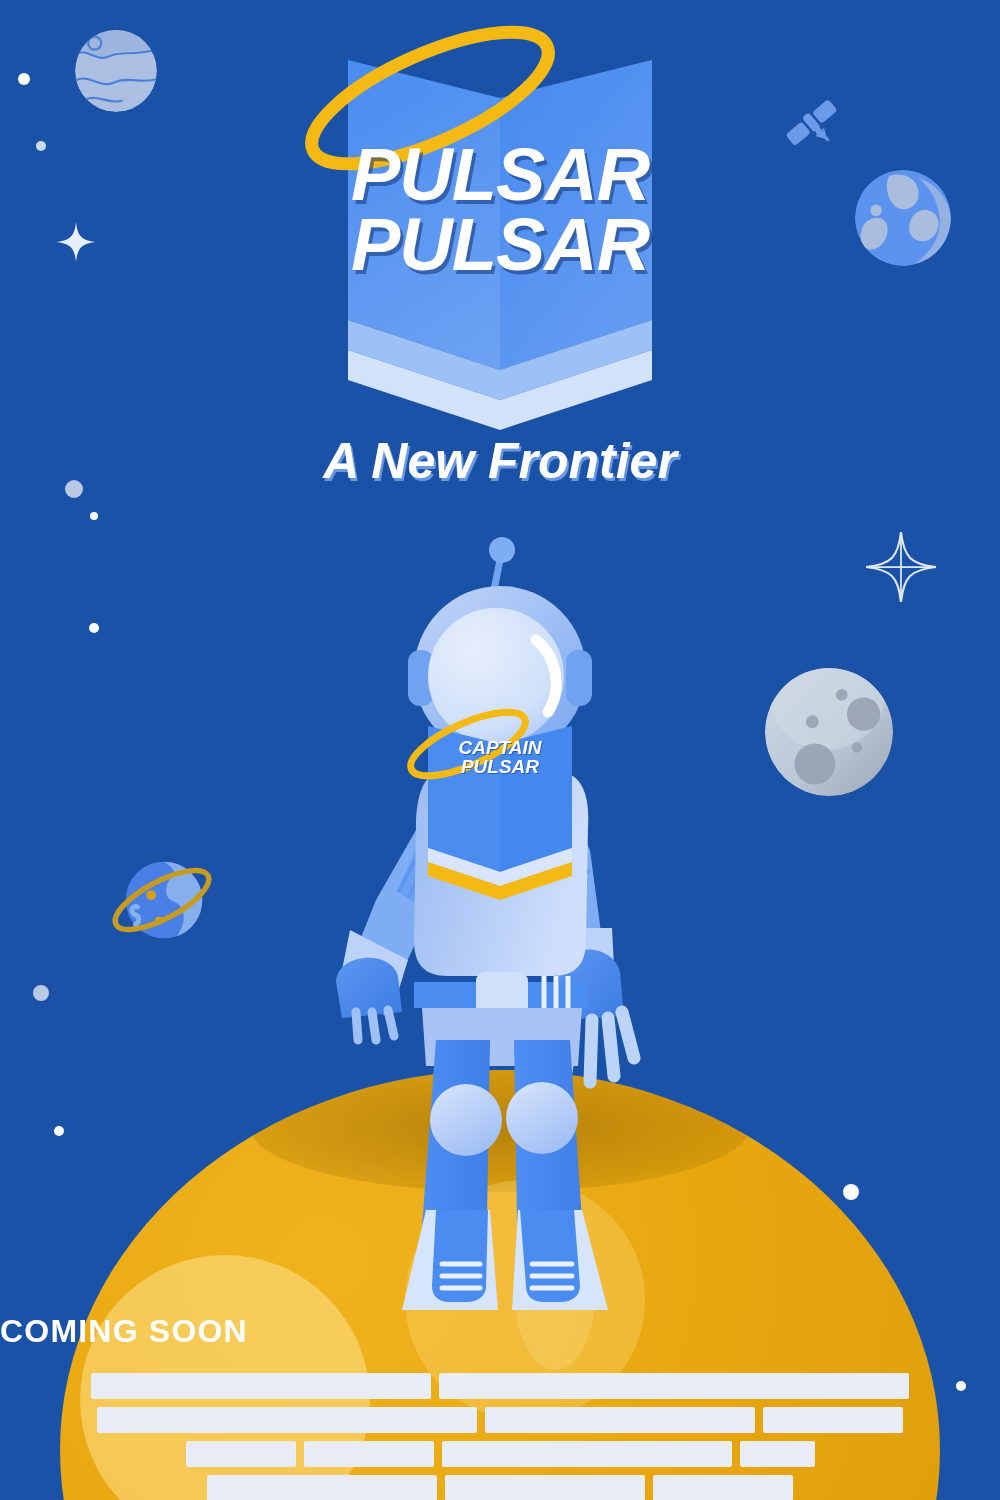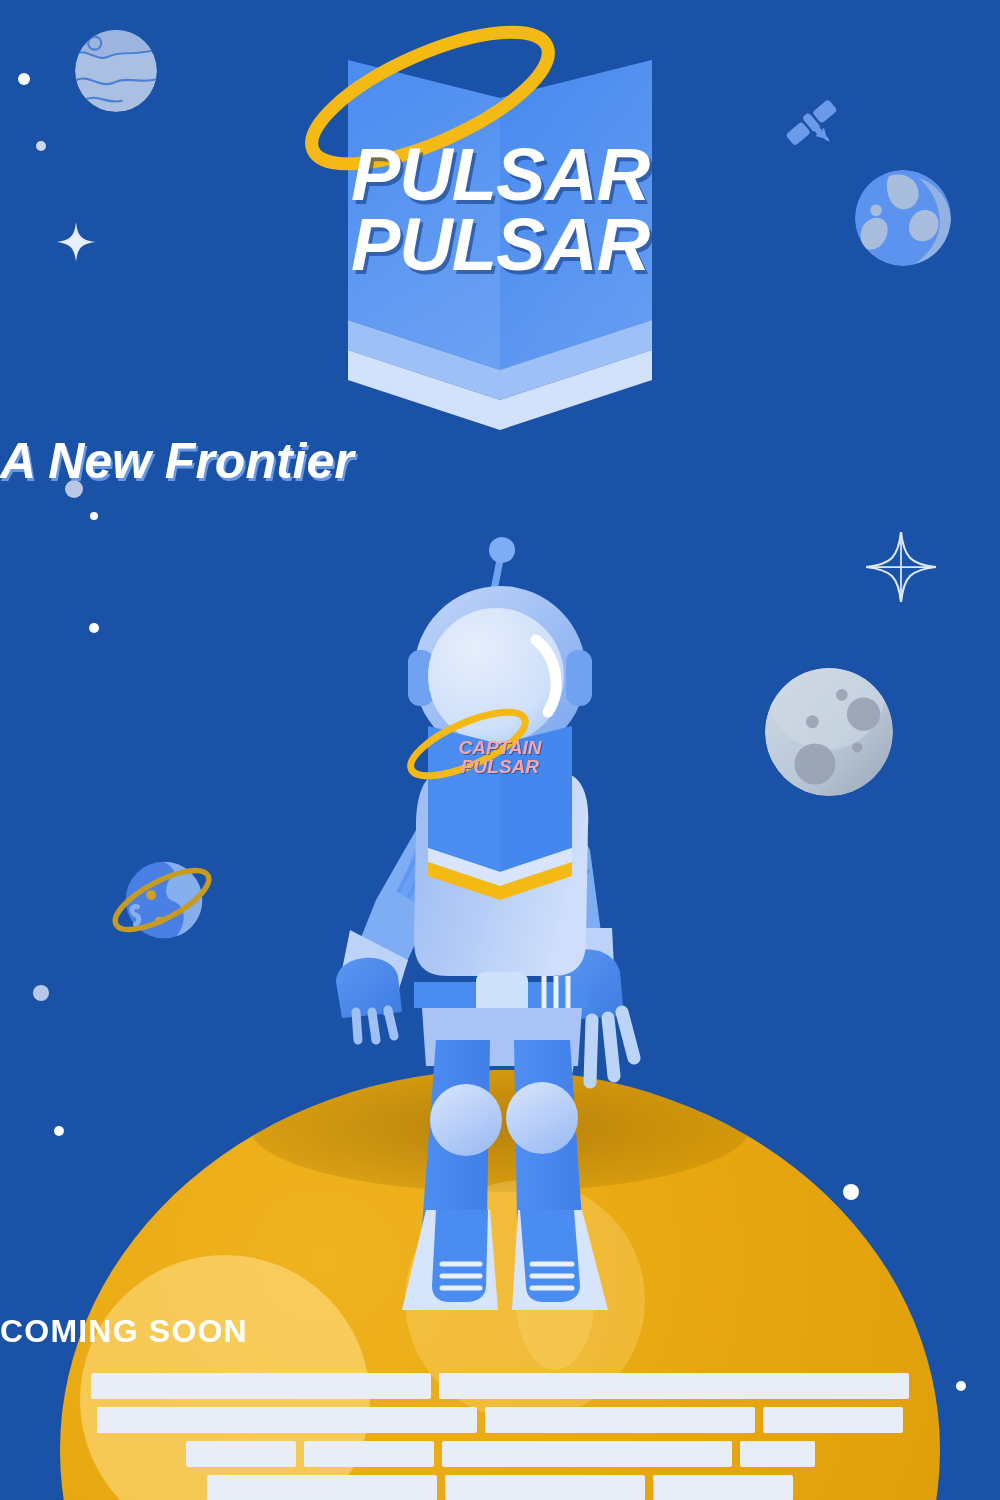--- a/index.html
+++ b/index.html
@@ -44,21 +44,21 @@
     font-weight:bold;font-style:italic;
     color:#ffffff;letter-spacing:-1px;
     text-shadow:3px 4px 0 rgba(16,52,120,.55);
     pointer-events:none;
   }
   .logo-text span{display:block;}
 
   
   .subtitle{
     position:absolute;left:0;right:0;top:432px;
-    text-align:left;
+    text-align:center;
     font-size:50px;font-style:italic;font-weight:bold;
     color:#ffffff;letter-spacing:0px;
     text-shadow:2px 3px 0 rgba(120,165,235,.85);
   }
 
   
   .ground{
     position:absolute;left:50%;transform:translateX(-50%);
     bottom:-330px;width:880px;height:760px;border-radius:50%;
     background:radial-gradient(ellipse at 30% 25%, #efb31f 0%, #e8a70f 45%, #d99a08 100%);
@@ -79,21 +79,21 @@
   
   .bars{position:absolute;left:0;right:0;top:1373px;padding:0 0;}
   .bar-row{display:flex;justify-content:center;gap:8px;margin-bottom:8px;}
   .bar{height:26px;background:#e8edf8;border-radius:2px;}
 
   
   .astro{position:absolute;left:50%;transform:translateX(-50%);top:520px;width:420px;height:800px;}
   .astro svg{display:block;width:100%;height:100%;overflow:visible;}
   .badge-text{
     position:absolute;left:0;right:0;top:218px;
-    text-align:center;color:#fca5a5;
+    text-align:center;color:#ffffff;
     font-size:19px;font-weight:bold;font-style:italic;line-height:1.02;
     text-shadow:1px 1px 0 rgba(20,60,130,.6);
     pointer-events:none;
   }
   .badge-text span{display:block;}
 </style>
 </head>
 <body>
 
 <div class="poster">

